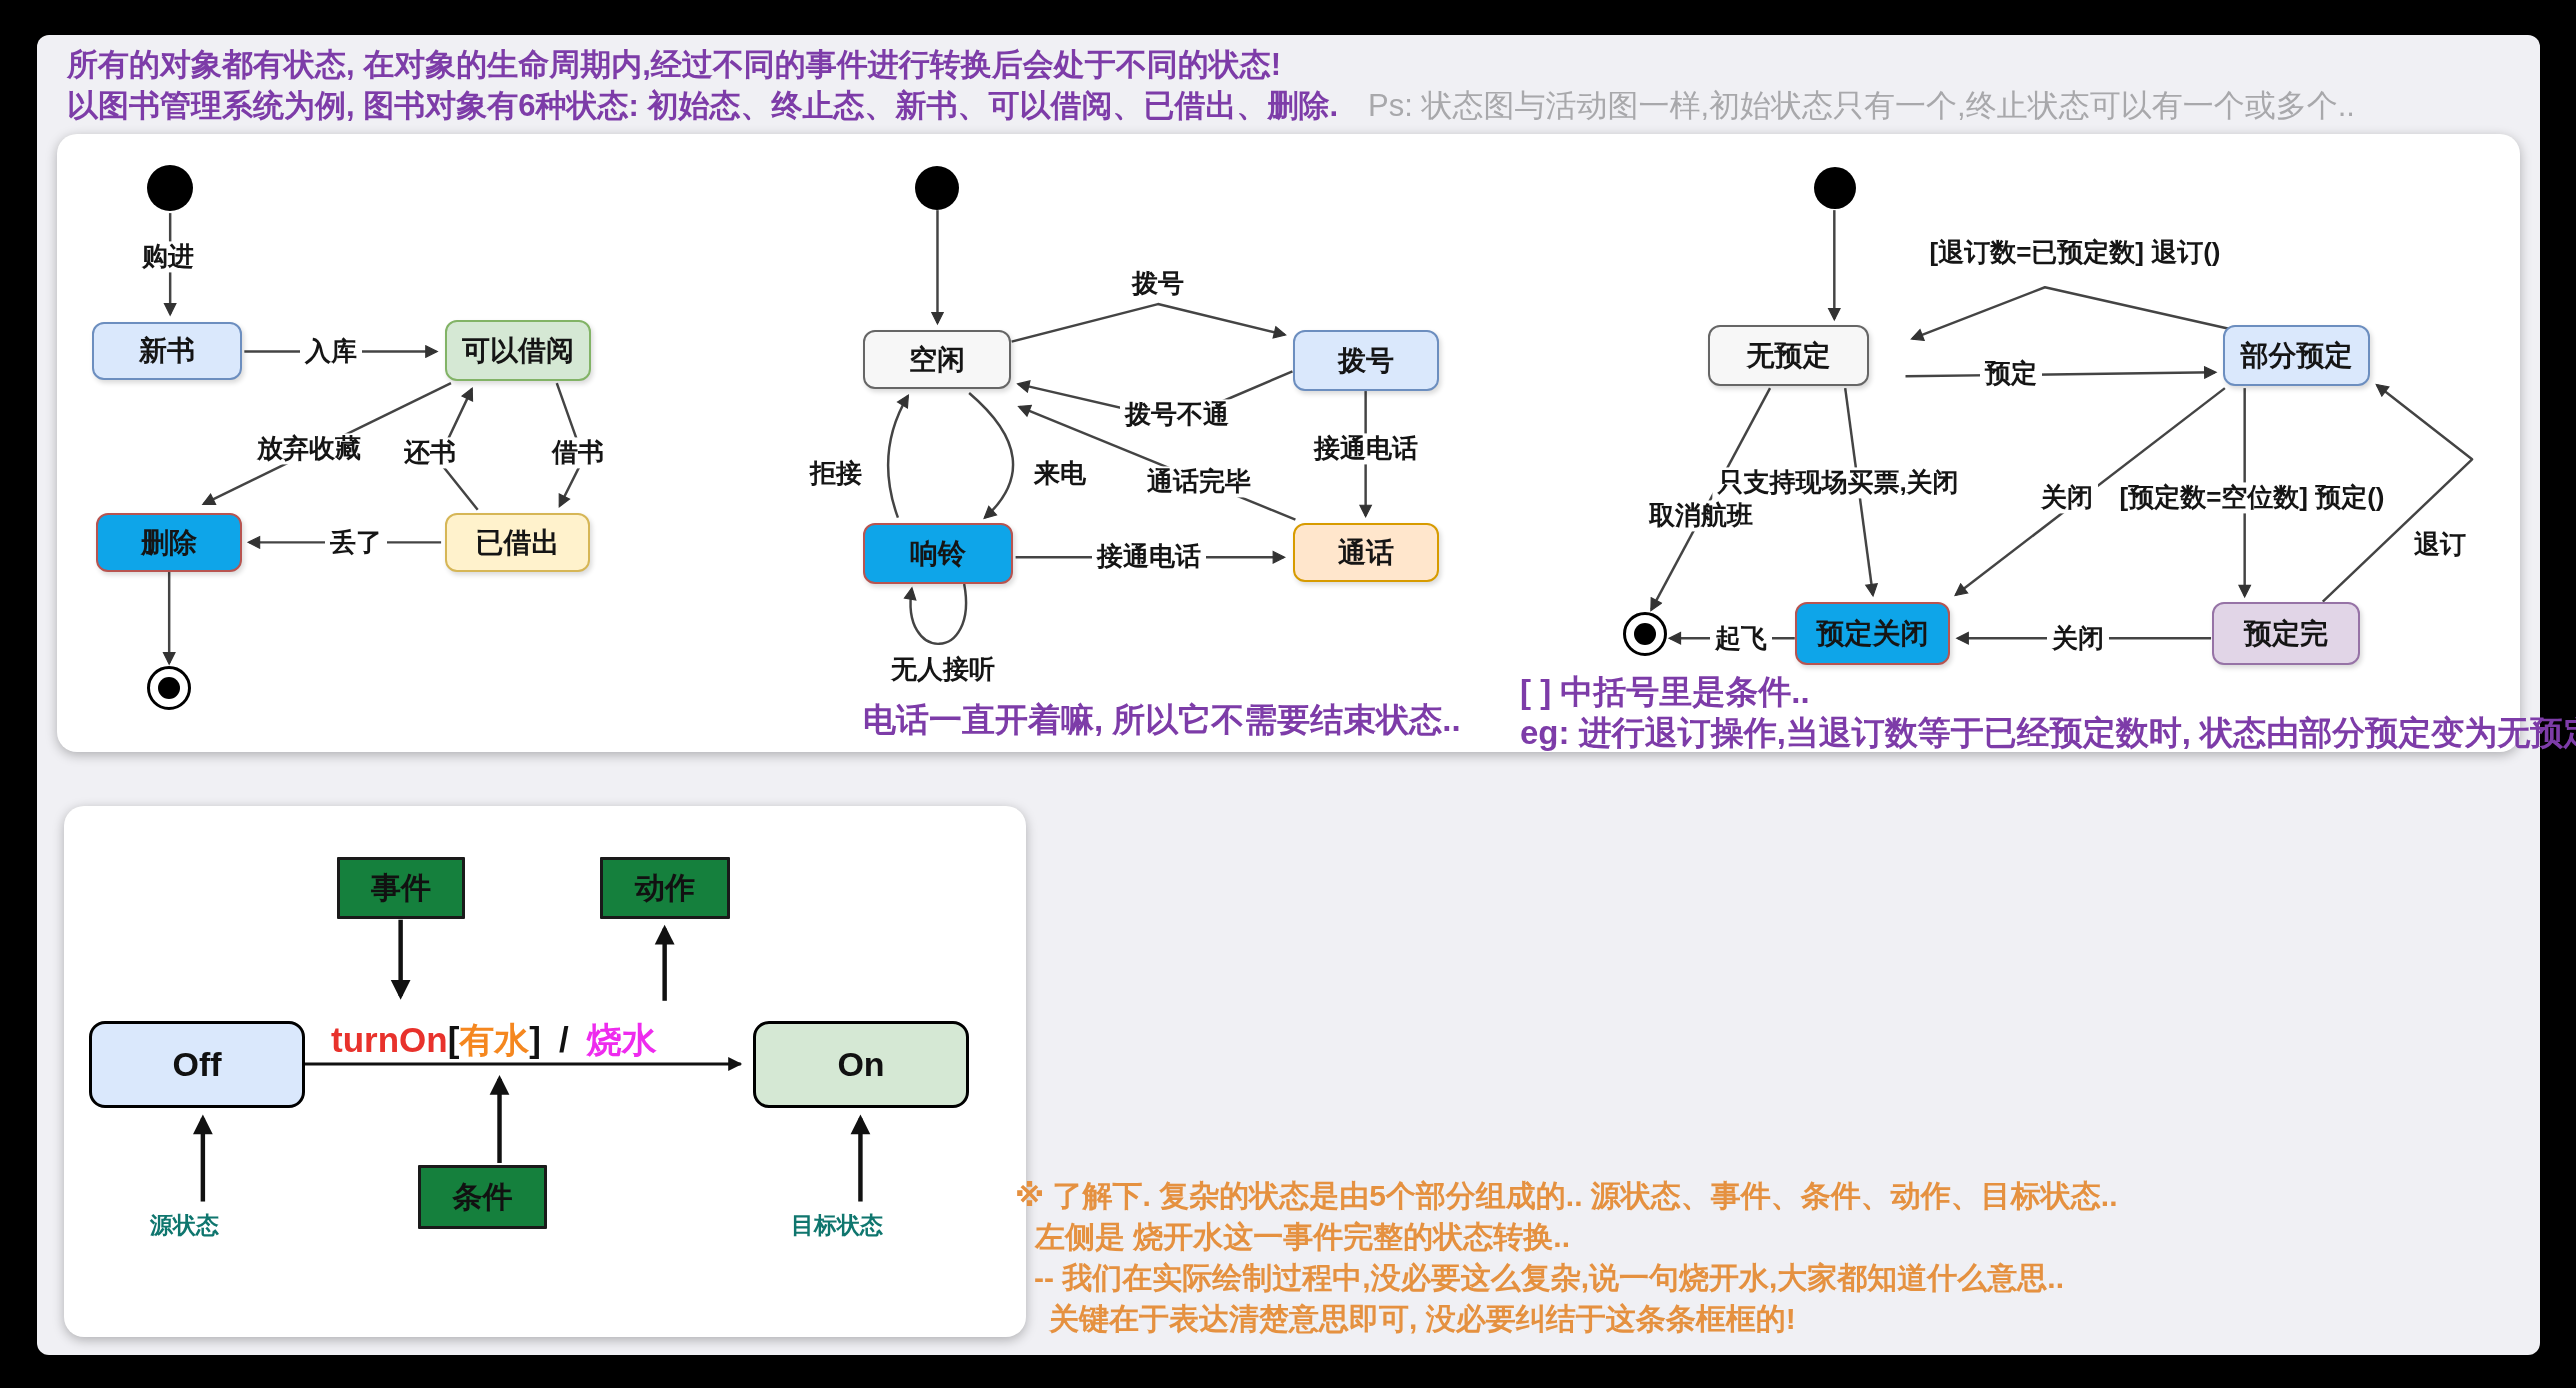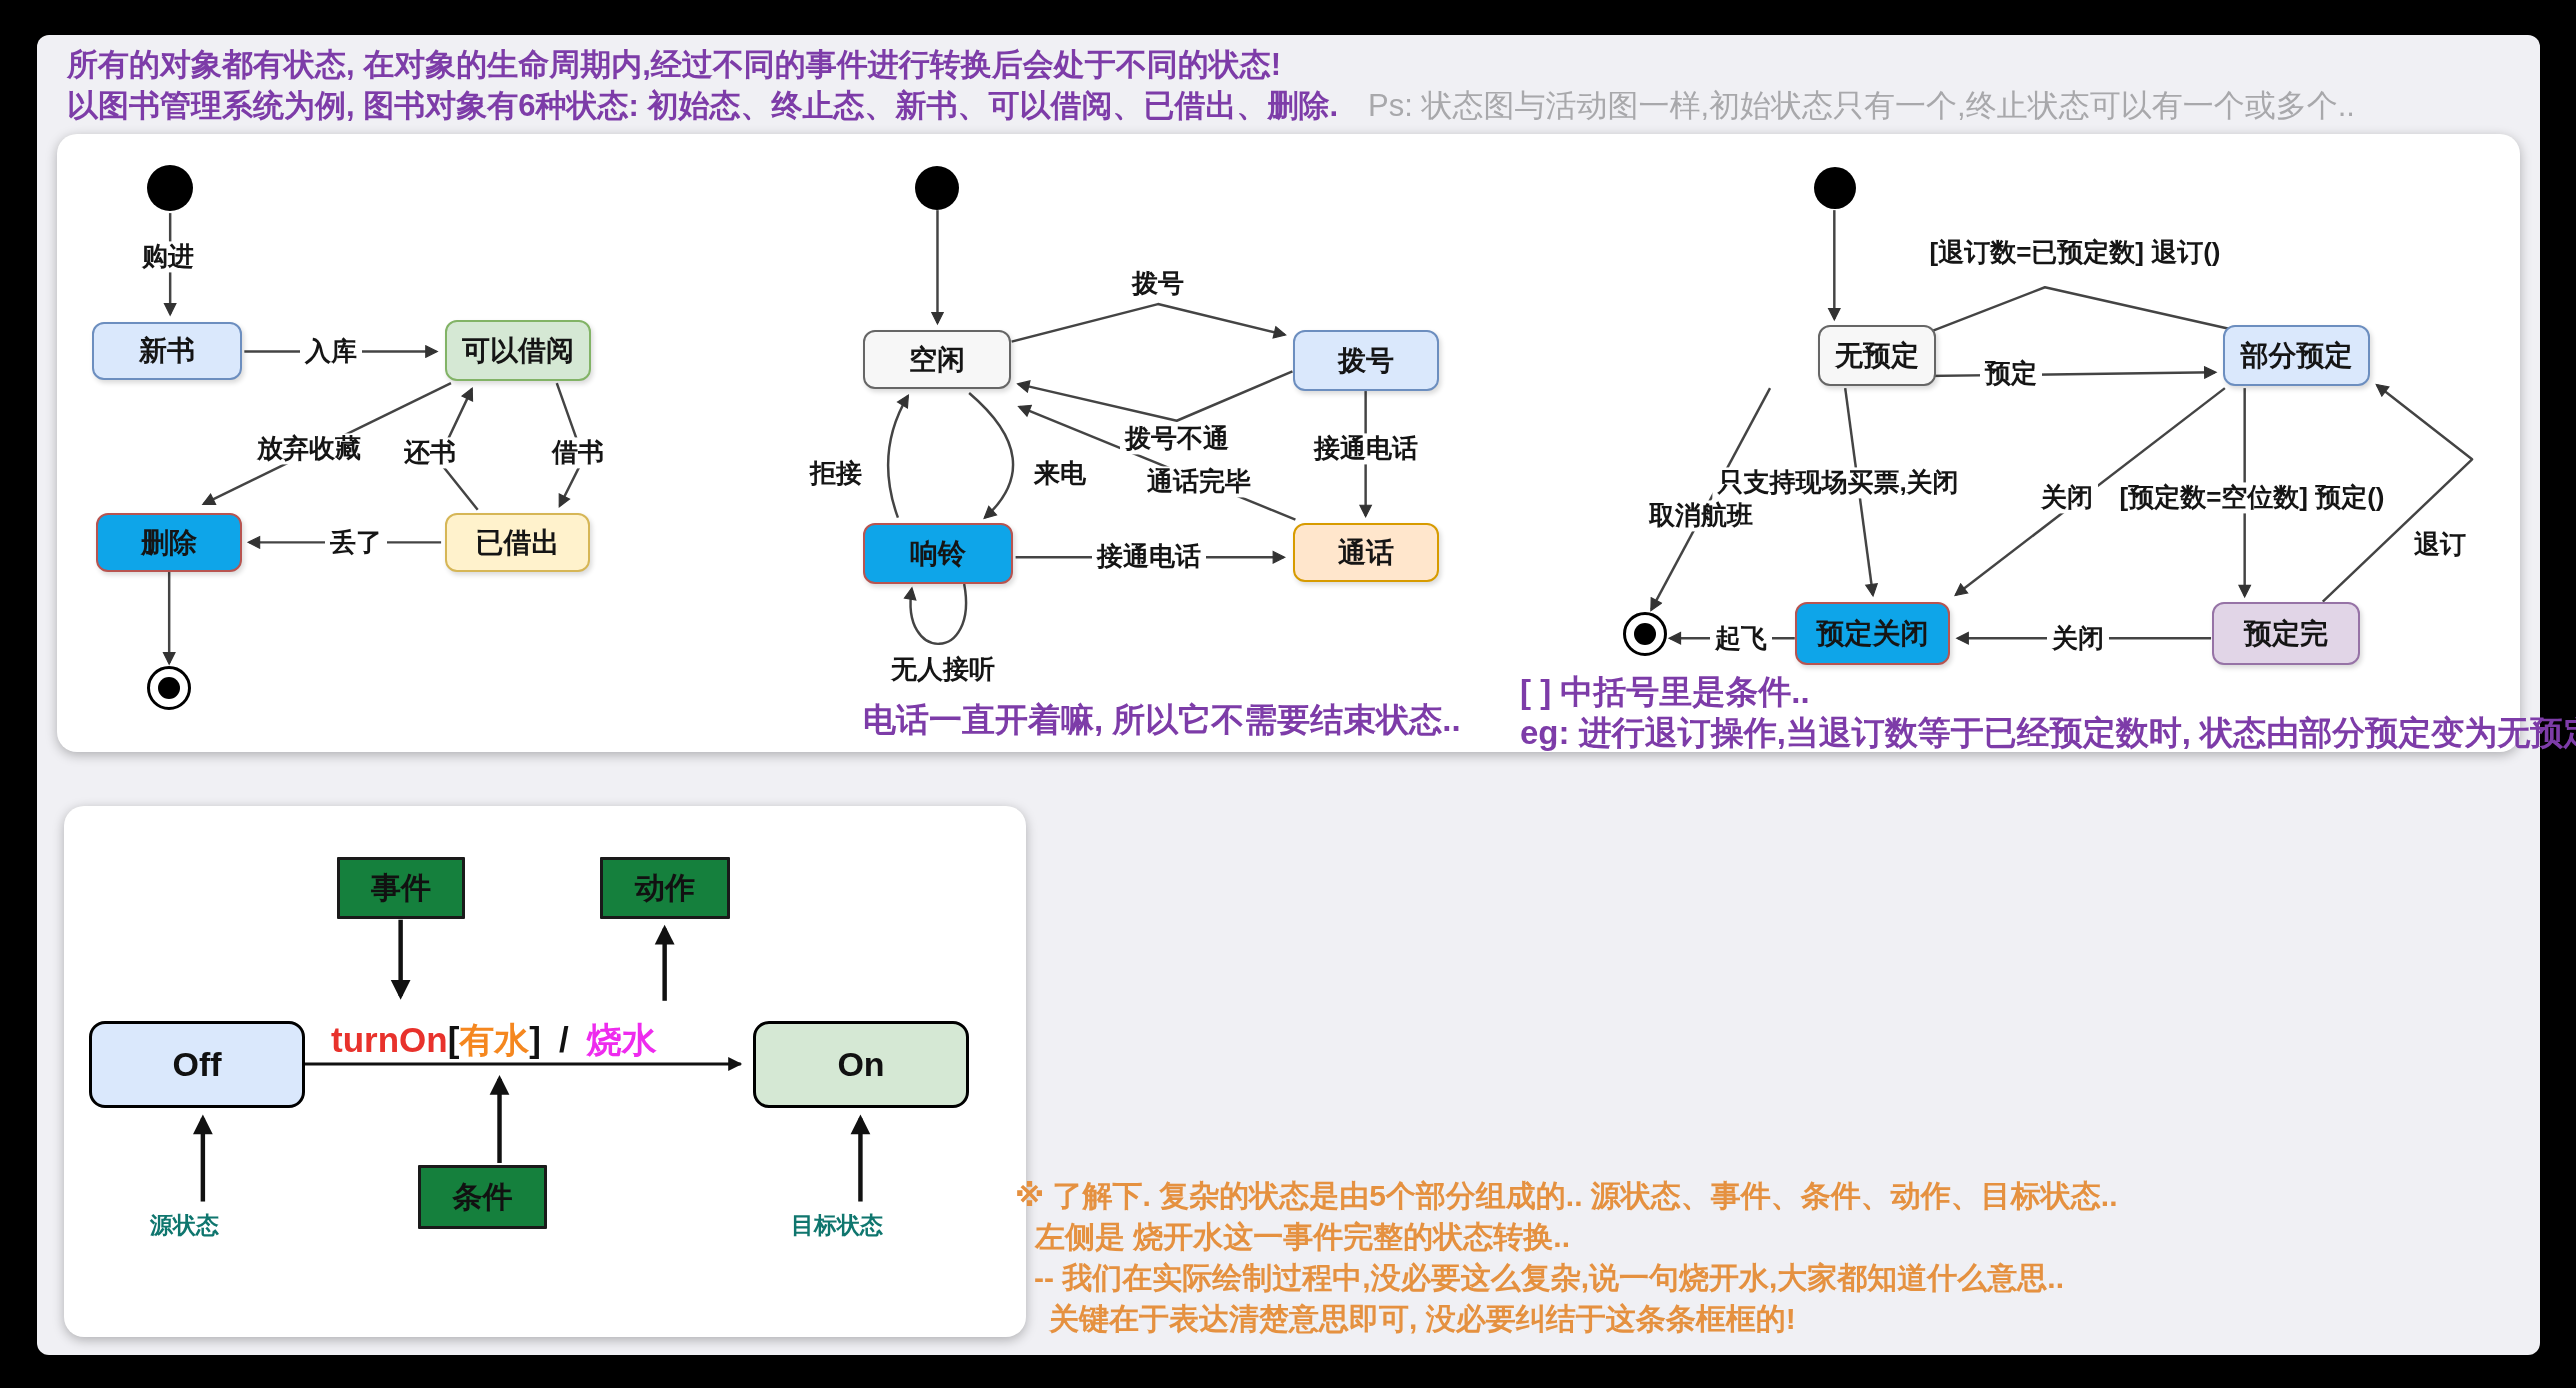--- a/index.html
+++ b/index.html
@@ -111,31 +111,31 @@
   <div class="elabel" style="left:373px;top:319px;">还书</div>
   <div class="elabel" style="left:521px;top:319px;">借书</div>
   <div class="elabel" style="left:299px;top:409px;">丢了</div>
 
   <div class="init" style="left:880px;top:54px;width:44px;height:44px;"></div>
   <div class="state c-gray" style="left:806px;top:196px;width:148px;height:59px;">空闲</div>
   <div class="state c-blue" style="left:1236px;top:196px;width:146px;height:61px;">拨号</div>
   <div class="state c-red" style="left:806px;top:389px;width:150px;height:61px;">响铃</div>
   <div class="state c-orange" style="left:1236px;top:389px;width:146px;height:59px;">通话</div>
   <div class="elabel" style="left:1101px;top:150px;">拨号</div>
-  <div class="elabel" style="left:1120px;top:281px;margin-top:24px;">拨号不通</div>
+  <div class="elabel" style="left:1120px;top:281px;">拨号不通</div>
   <div class="elabel" style="left:1142px;top:348px;">通话完毕</div>
   <div class="elabel" style="left:1309px;top:315px;">接通电话</div>
   <div class="elabel" style="left:779px;top:340px;">拒接</div>
   <div class="elabel" style="left:1003px;top:340px;">来电</div>
   <div class="elabel" style="left:1092px;top:423px;">接通电话</div>
   <div class="elabel" style="left:886px;top:536px;">无人接听</div>
   <div class="caption" style="left:806px;top:564px;">电话一直开着嘛, 所以它不需要结束状态..</div>
 
   <div class="init" style="left:1778px;top:54px;width:42px;height:42px;"></div>
-  <div class="state c-gray" style="left:1761px;top:191px;width:118px;height:61px;">无预定</div>
+  <div class="state c-gray" style="left:1651px;top:191px;width:161px;height:61px;">无预定</div>
   <div class="state c-blue" style="left:2166px;top:191px;width:147px;height:61px;">部分预定</div>
   <div class="state c-red" style="left:1738px;top:468px;width:155px;height:63px;">预定关闭</div>
   <div class="state c-purple" style="left:2155px;top:468px;width:148px;height:63px;">预定完</div>
   <div class="final" style="left:1588px;top:500px;">
       <span class="final-dot"></span>
     </div>
   <div class="elabel" style="left:2018px;top:119px;">[退订数=已预定数] 退订()</div>
   <div class="elabel" style="left:1954px;top:240px;">预定</div>
   <div class="elabel" style="left:1781px;top:349px;">只支持现场买票,关闭</div>
   <div class="elabel" style="left:1644px;top:382px;">取消航班</div>

